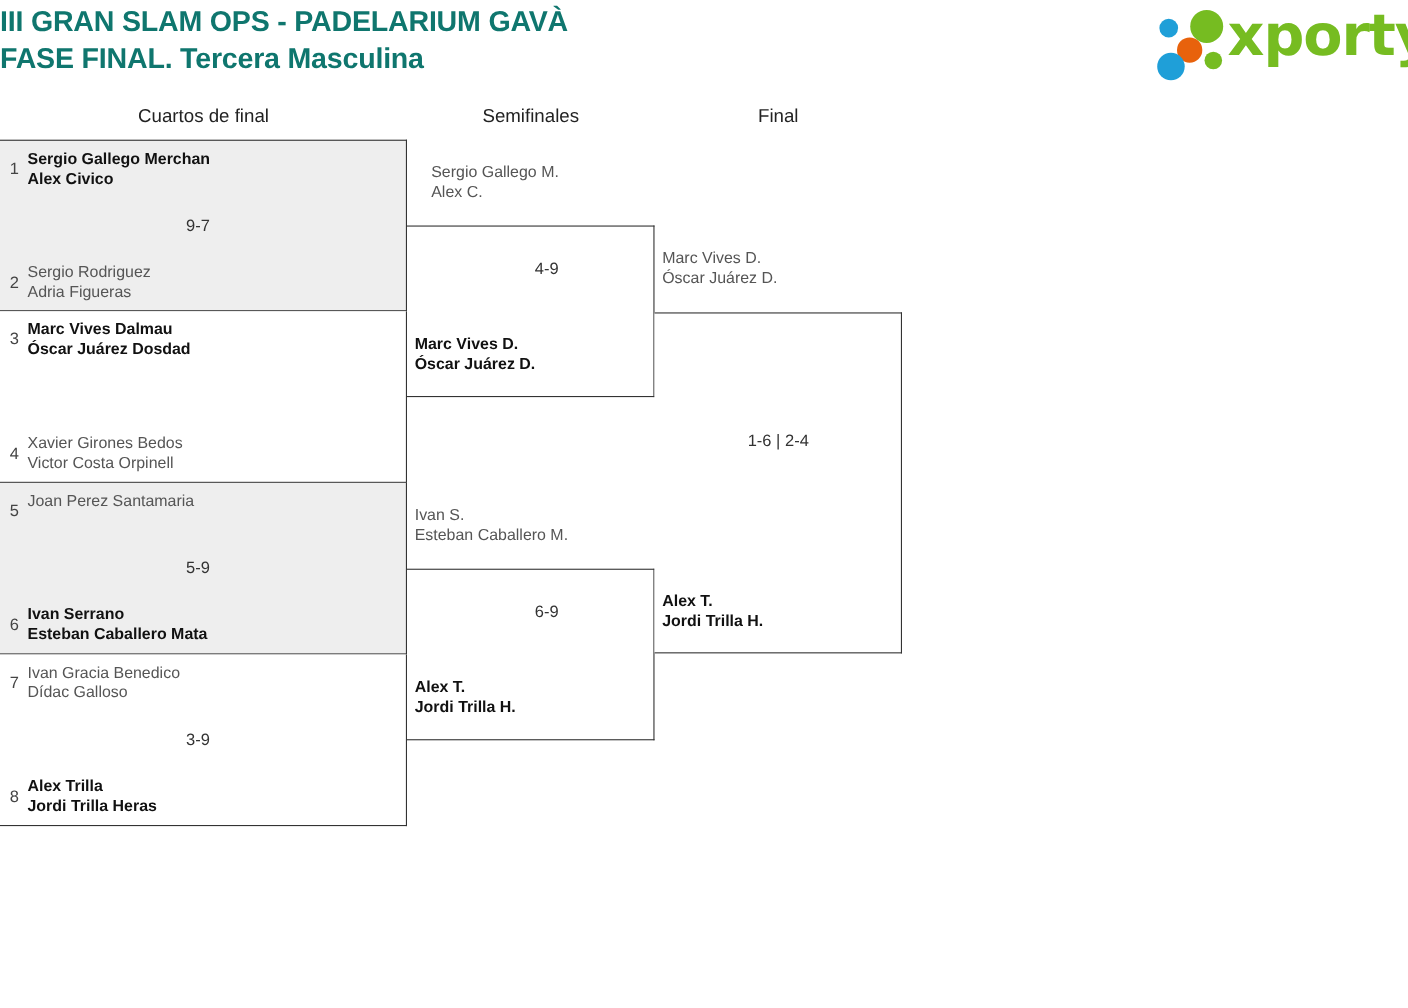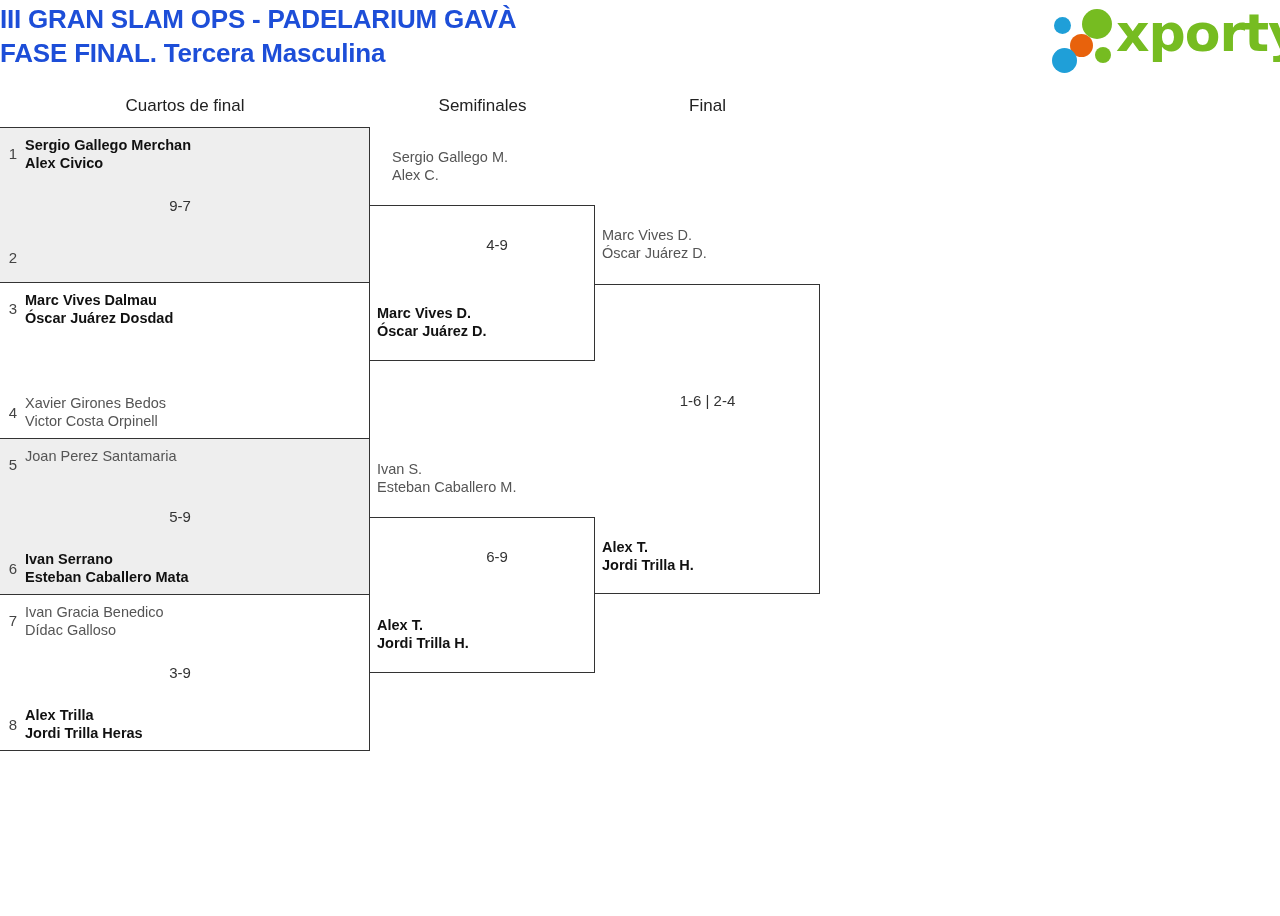--- a/index.html
+++ b/index.html
@@ -24,21 +24,21 @@
     height: 78px;
   }
   #tournament-title {
     position: absolute;
     left: 0; top: 2px;
     width: 900px;
     font-size: 26px;
     font-weight: 700;
     line-height: 34px;
     letter-spacing: -0.2px;
-    color: #1d4ed8;
+    color: #0f766e;
     white-space: pre-line;
   }
 
   
   #brand-logo {
     position: absolute;
     right: 6px;
     top: 5px;
     width: 228px;
     height: 64px;
@@ -217,20 +217,24 @@
 <div id="bracket">
 
   <div class="qf-match shaded first" style="top:127px;">
     <span class="qf-seed top">1</span>
     <div class="qf-team top team-winner">
       <span class="team-line">Sergio Gallego Merchan</span>
       <span class="team-line">Alex Civico</span>
     </div>
     <div class="qf-score">9-7</div>
     <span class="qf-seed bottom">2</span>
+    <div class="qf-team bottom team-loser">
+      <span class="team-line">Sergio Rodriguez</span>
+      <span class="team-line">Adria Figueras</span>
+    </div>
   </div>
 
   <div class="qf-match plain" style="top:283px;">
     <span class="qf-seed top">3</span>
     <div class="qf-team top team-winner">
       <span class="team-line">Marc Vives Dalmau</span>
       <span class="team-line">Óscar Juárez Dosdad</span>
     </div>
     <span class="qf-seed bottom">4</span>
     <div class="qf-team bottom team-loser">

